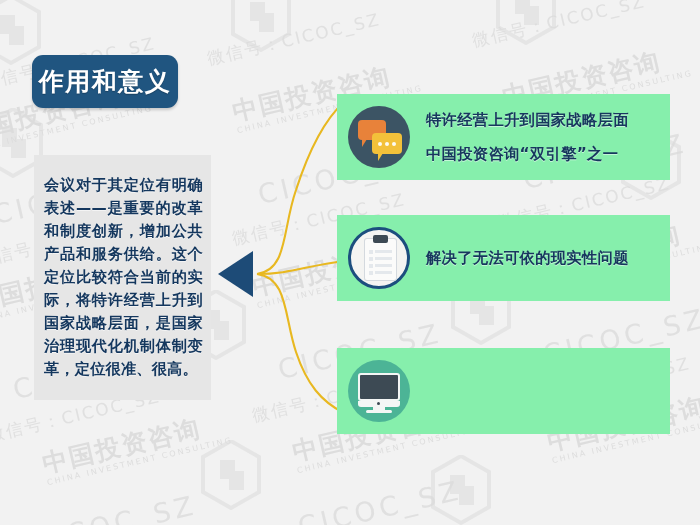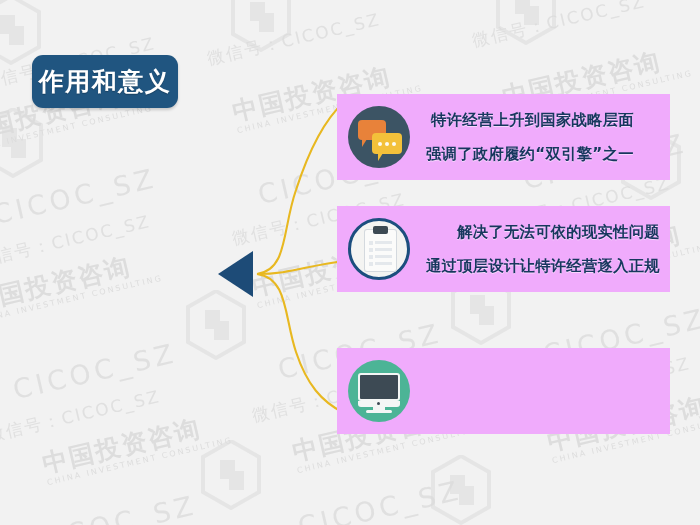--- a/index.html
+++ b/index.html
@@ -54,25 +54,25 @@
 
   
   .connector{position:absolute;left:210px;top:80px;width:140px;height:345px;}
   .tri{position:absolute;left:218px;top:251px;width:0;height:0;
     border-top:23px solid transparent;border-bottom:23px solid transparent;
     border-right:35px solid #1d4b77;}
 
   
   .panel{
     position:absolute;left:337px;width:333px;height:86px;
-    background:#f0abfc;
-    display:flex;align-items:center;text-align:right;
+    background:#86efac;
+    display:flex;align-items:center;
   }
   #panel-1{top:94px;}
-  #panel-2{top:206px;font-family:Liberation Serif, serif;}
+  #panel-2{top:215px;font-family:Liberation Serif, serif;}
   #panel-3{top:348px;}
 
   .pic{
     width:62px;height:62px;border-radius:50%;
     margin-left:11px;flex:0 0 auto;position:relative;
   }
   .pic.dark{background:#3c5464;}
   .pic.white{background:#f4f4f2;border:3px solid #1c4e7e;box-sizing:border-box;}
   .pic.teal{background:#4cb496;}
 
@@ -207,40 +207,43 @@
     <svg class="wm-logo" style="left:620px;top:130px;" viewBox="0 0 62 70">
       <path d="M31 1 L59 17 L59 52 L31 68 L3 52 L3 17 Z" fill="none" stroke="#dcdcdc" stroke-width="4"></path>
       <path d="M20 20 L35 20 L35 31 L44 31 L44 20 L44 50 L29 50 L29 39 L20 39 Z" fill="#dcdcdc"></path>
     </svg>
   </div>
 
   <div class="badge">
     <span>作用和意义</span>
   </div>
 
+  <div class="leftbox">
+    <p>会议对于其定位有明确表述——是重要的改革和制度创新，增加公共产品和服务供给。这个定位比较符合当前的实际，将特许经营上升到国家战略层面，是国家治理现代化机制体制变革，定位很准、很高。</p>
+  </div>
 
   <div class="tri"></div>
   <svg class="connector" viewBox="0 0 140 345">
     <path d="M47 194 C 78 190, 72 150, 86 110 C 97 76, 112 42, 134 22" fill="none" stroke="#e8b820" stroke-width="2.1"></path>
     <path d="M47 194 C 80 194, 95 186, 134 181" fill="none" stroke="#e8b820" stroke-width="2.1"></path>
     <path d="M47 194 C 78 198, 74 236, 86 272 C 97 305, 112 322, 134 333" fill="none" stroke="#e8b820" stroke-width="2.1"></path>
   </svg>
 
   <div class="panel" id="panel-1">
     <div class="pic dark">
       <div class="bub bub-o"></div>
       <div class="bub bub-y">
         <i class="dot"></i>
         <i class="dot"></i>
         <i class="dot"></i>
       </div>
     </div>
     <div class="plines">
       <div class="pline">特许经营上升到国家战略层面</div>
-      <div class="pline">强调了政府履约“双引擎”之一</div>
+      <div class="pline">中国投资咨询“双引擎”之一</div>
     </div>
   </div>
 
   <div class="panel" id="panel-2">
     <div class="pic white">
       <div class="clip">
         <div class="clip-top"></div>
         <div class="crow" style="top:11px;">
           <i class="csq"></i>
             <i class="cln" style="width:17px;"></i>
@@ -254,21 +257,20 @@
             <i class="cln" style="width:17px;"></i>
         </div>
         <div class="crow" style="top:32px;">
           <i class="csq"></i>
             <i class="cln" style="width:17px;"></i>
         </div>
       </div>
     </div>
     <div class="plines">
       <div class="pline">解决了无法可依的现实性问题</div>
-      <div class="pline">通过顶层设计让特许经营逐入正规</div>
     </div>
   </div>
 
   <div class="panel" id="panel-3">
     <div class="pic teal">
       <div class="mon"></div>
       <div class="mon-base"></div>
       <div class="mon-dot"></div>
       <div class="mon-neck"></div>
       <div class="mon-foot"></div>

